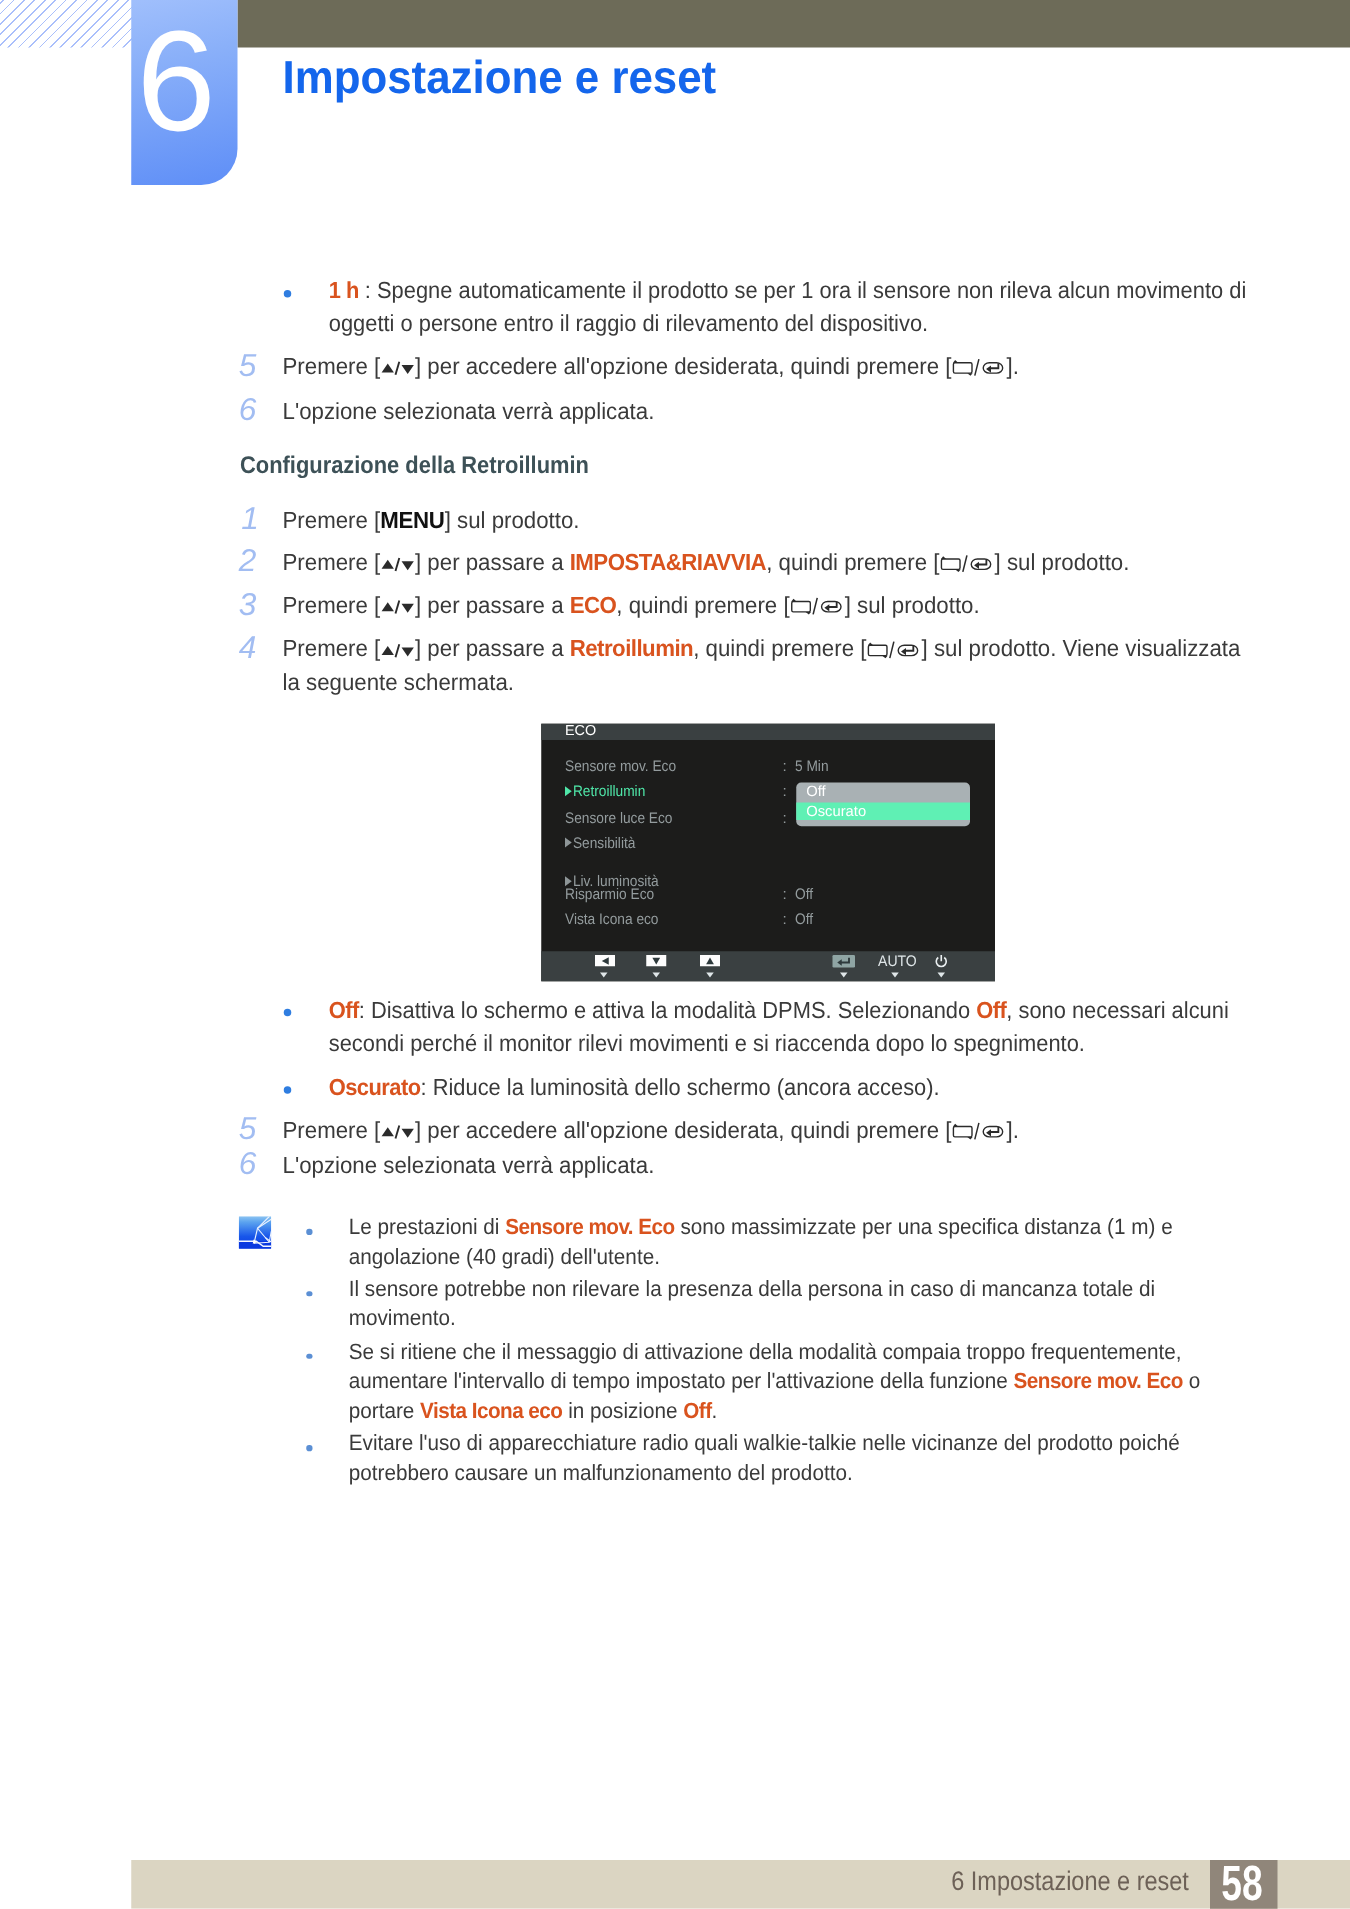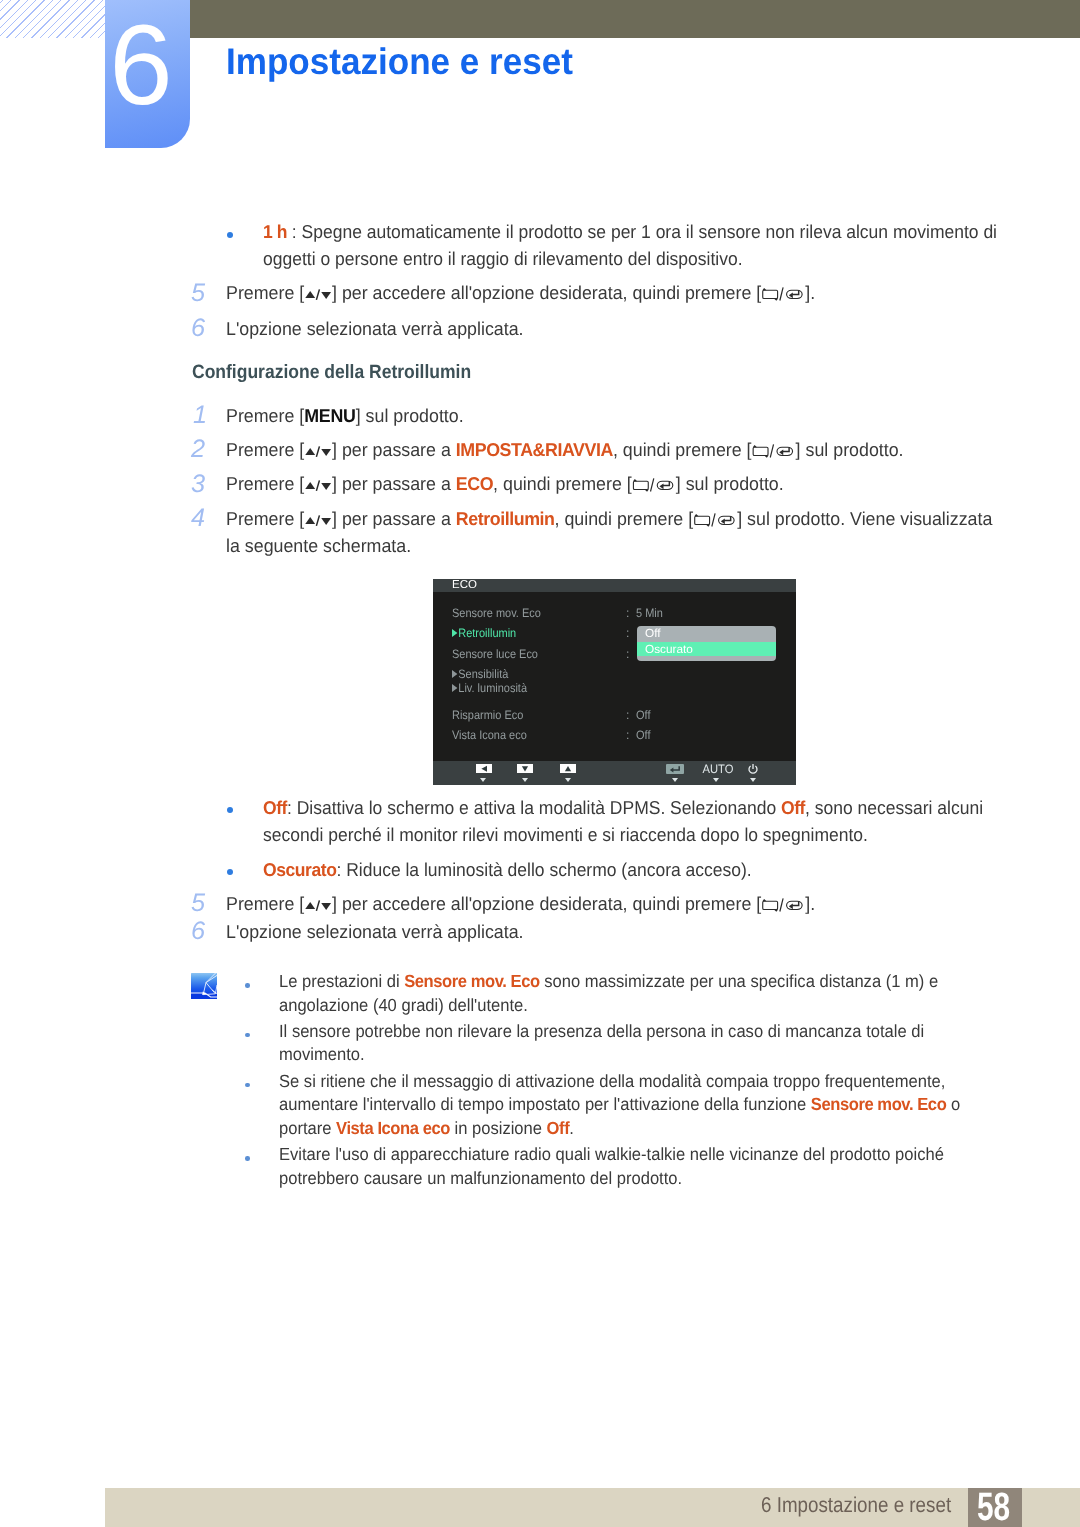--- a/index.html
+++ b/index.html
@@ -167,21 +167,21 @@
             <div class="osd-label"><span class="osd-tri"></span>Retroillumin</div>
             <div class="osd-colon">:</div>
           </div>
           <div class="osd-row" style="top: 64.6px;">
             <div class="osd-label" style="left: 19px;">Sensore luce Eco</div>
             <div class="osd-colon">:</div>
           </div>
           <div class="osd-row" style="top: 84.9px;">
             <div class="osd-label"><span class="osd-tri"></span>Sensibilità</div>
           </div>
-          <div class="osd-row" style="top: 99px;">
+          <div class="osd-row" style="top: 116px;">
             <div class="osd-label"><span class="osd-tri"></span>Liv. luminosità</div>
           </div>
           <div class="osd-row" style="top: 125.9px;">
             <div class="osd-label" style="left: 19px;">Risparmio Eco</div>
             <div class="osd-colon">:</div>
             <div class="osd-value">Off</div>
           </div>
           <div class="osd-row" style="top: 146.1px;">
             <div class="osd-label" style="left: 19px;">Vista Icona eco</div>
             <div class="osd-colon">:</div>

